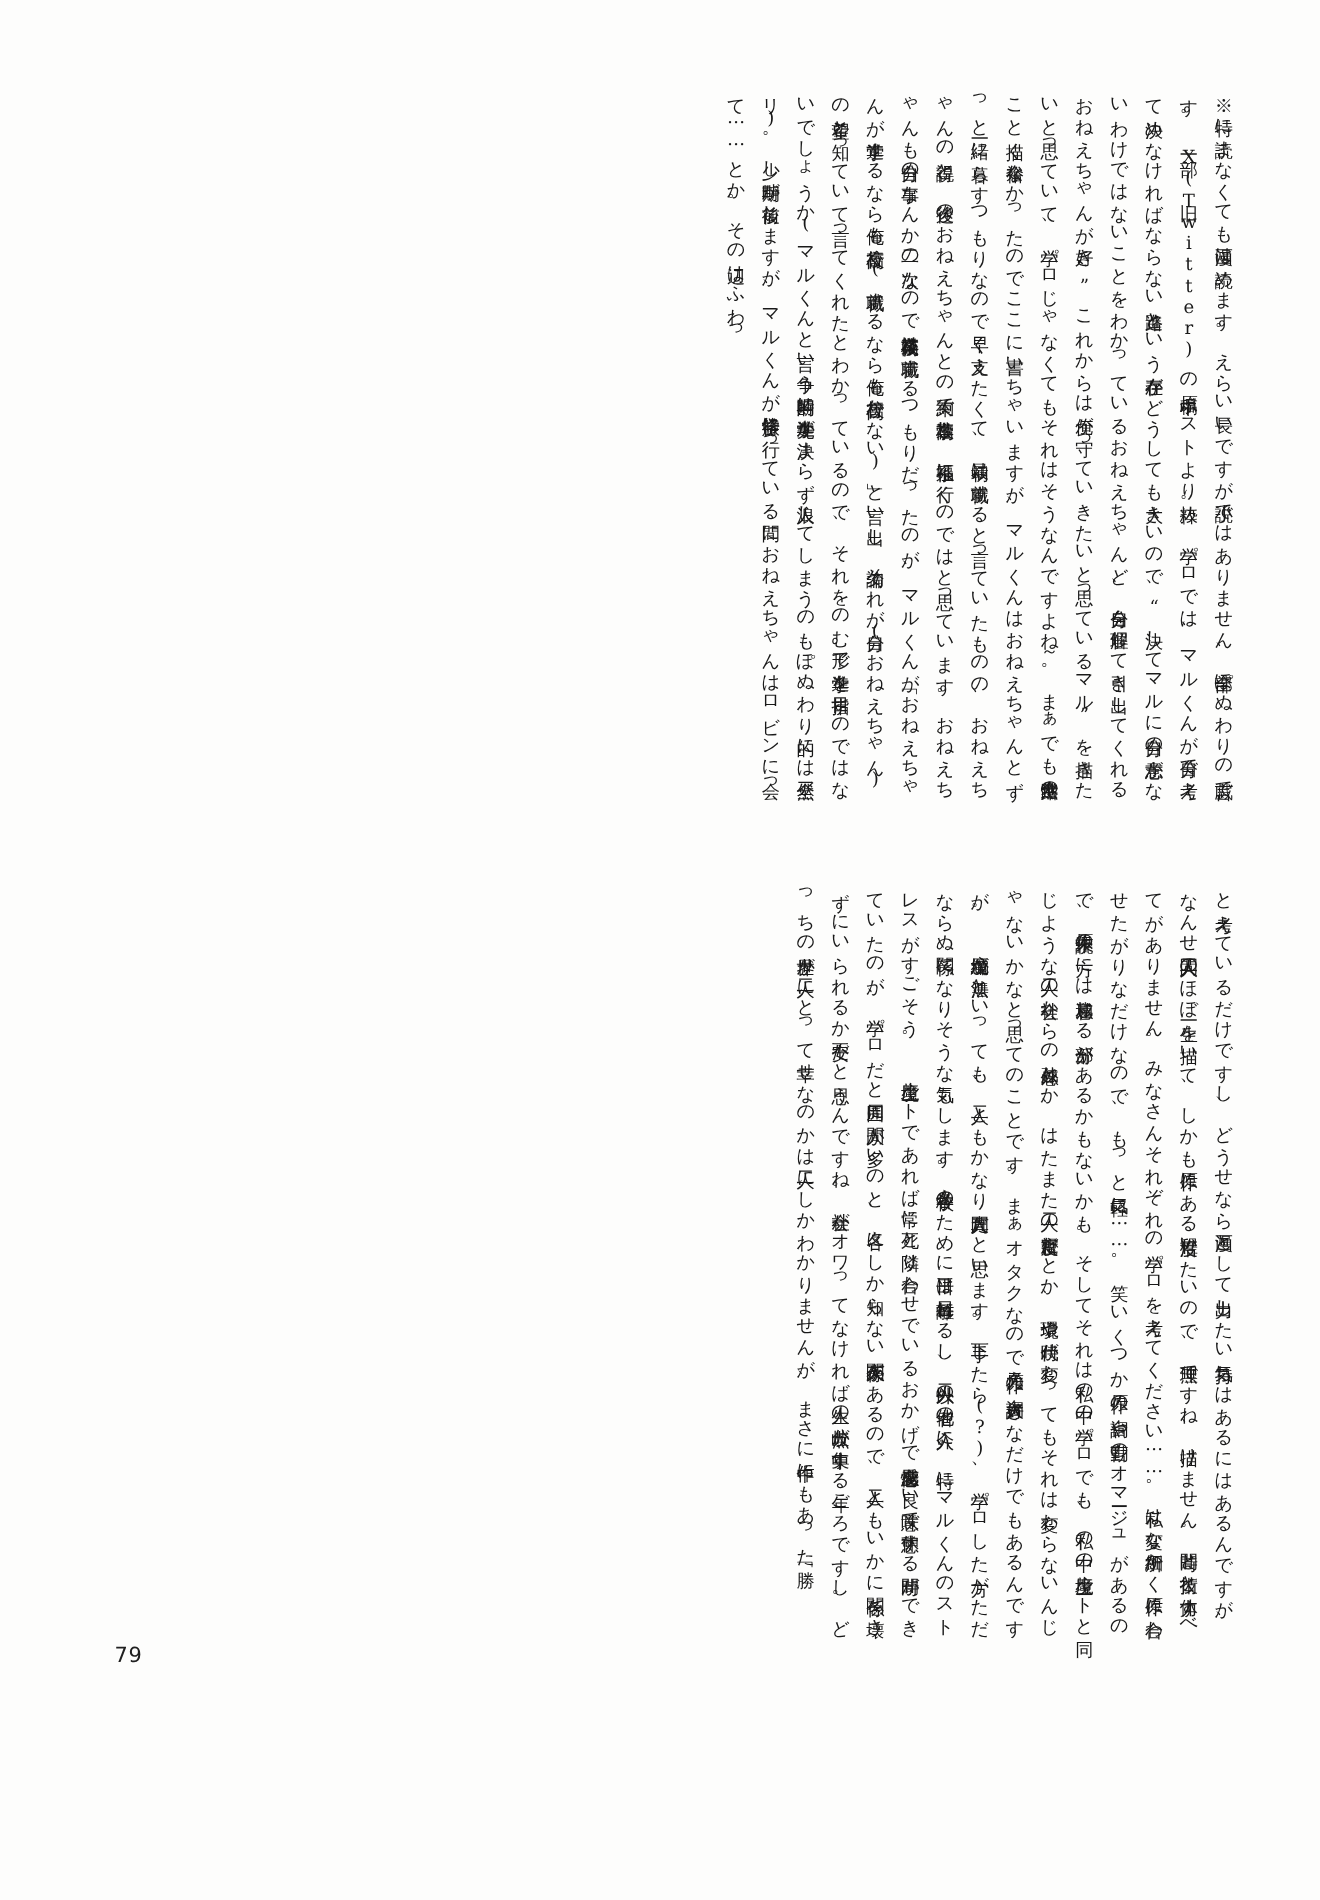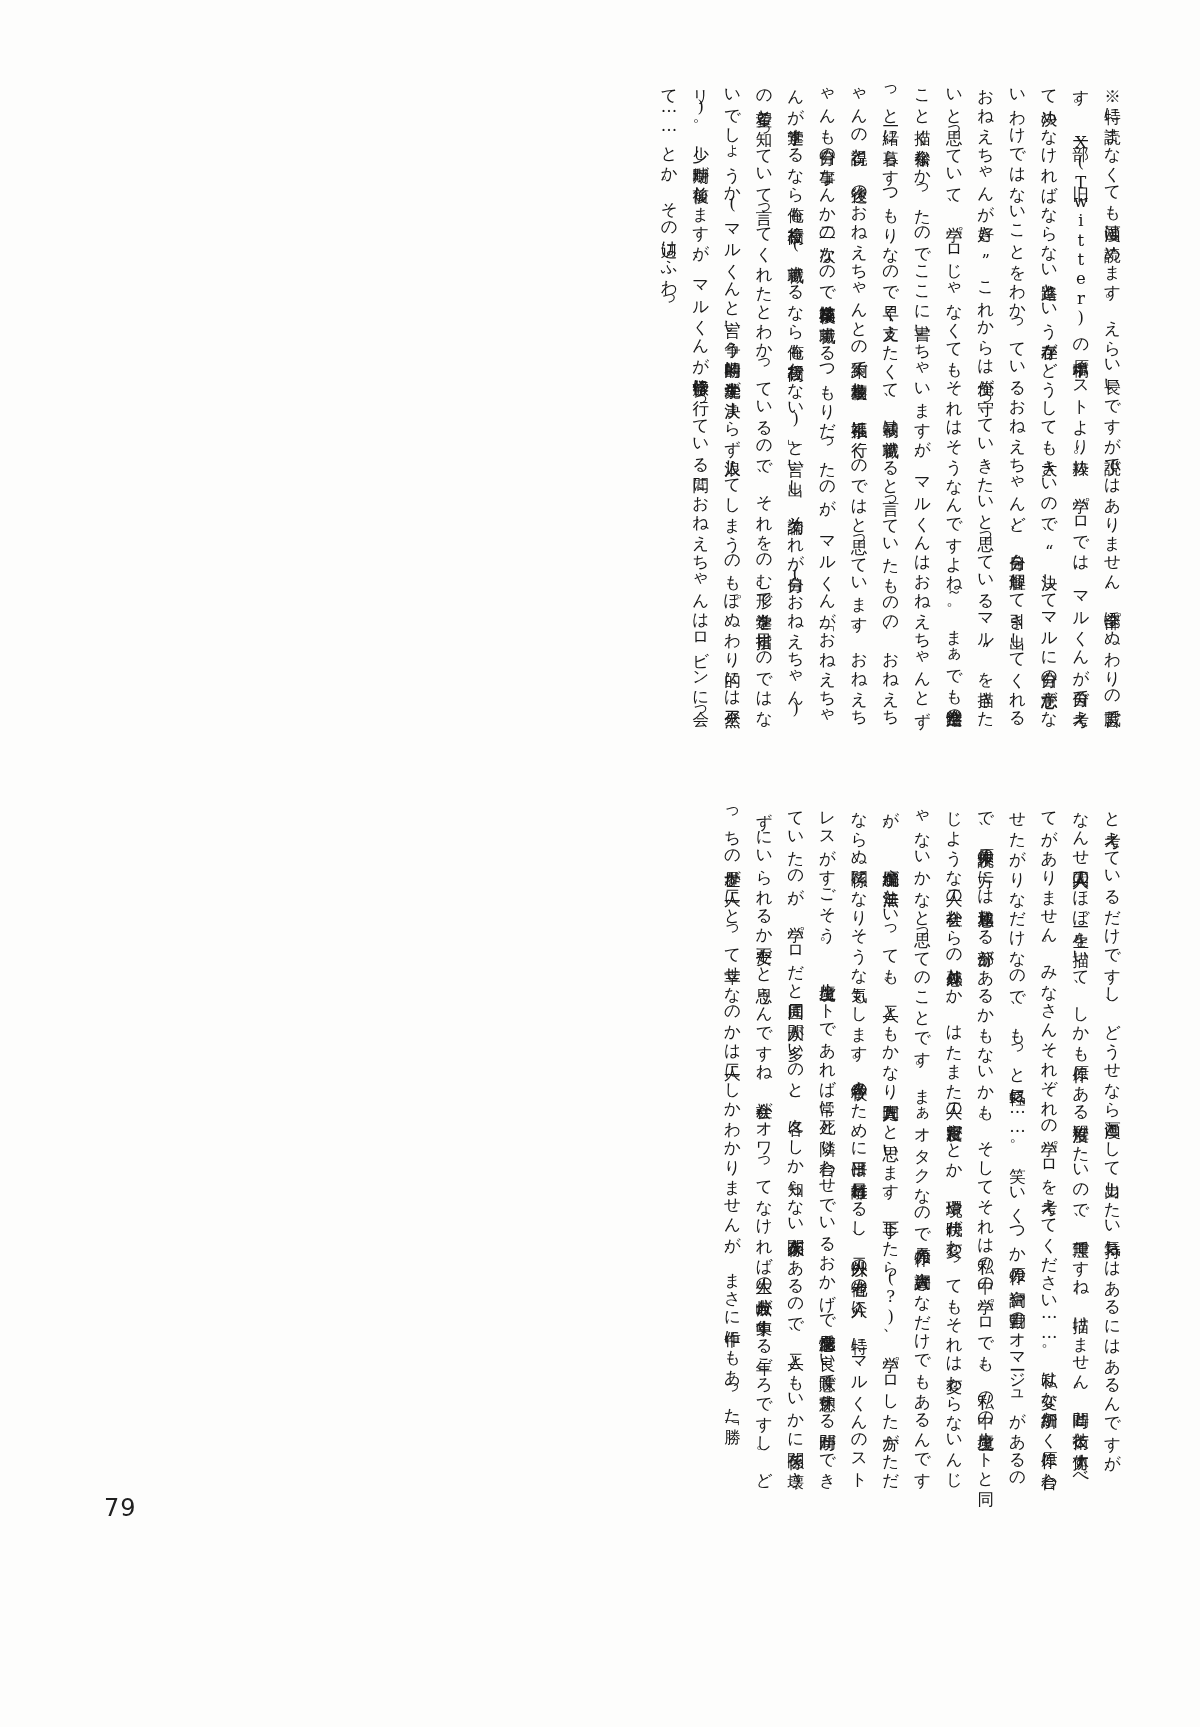--- a/index.html
+++ b/index.html
@@ -42,21 +42,21 @@
     top: 800px;
     right: 72px;
     height: 680px;
     width: 1020px;
   }
   .page-number {
     position: absolute;
     left: 104px;
     top: 1494px;
     font-family: "DejaVu Sans", "Liberation Sans", sans-serif;
-    font-size: 24px;
+    font-size: 19px;
     color: #202020;
     letter-spacing: 0.04em;
   }
   .edge-mark {
     position: absolute;
     bottom: 6px;
     left: 50%;
     transform: translateX(-50%);
     width: 120px;
     height: 2px;

